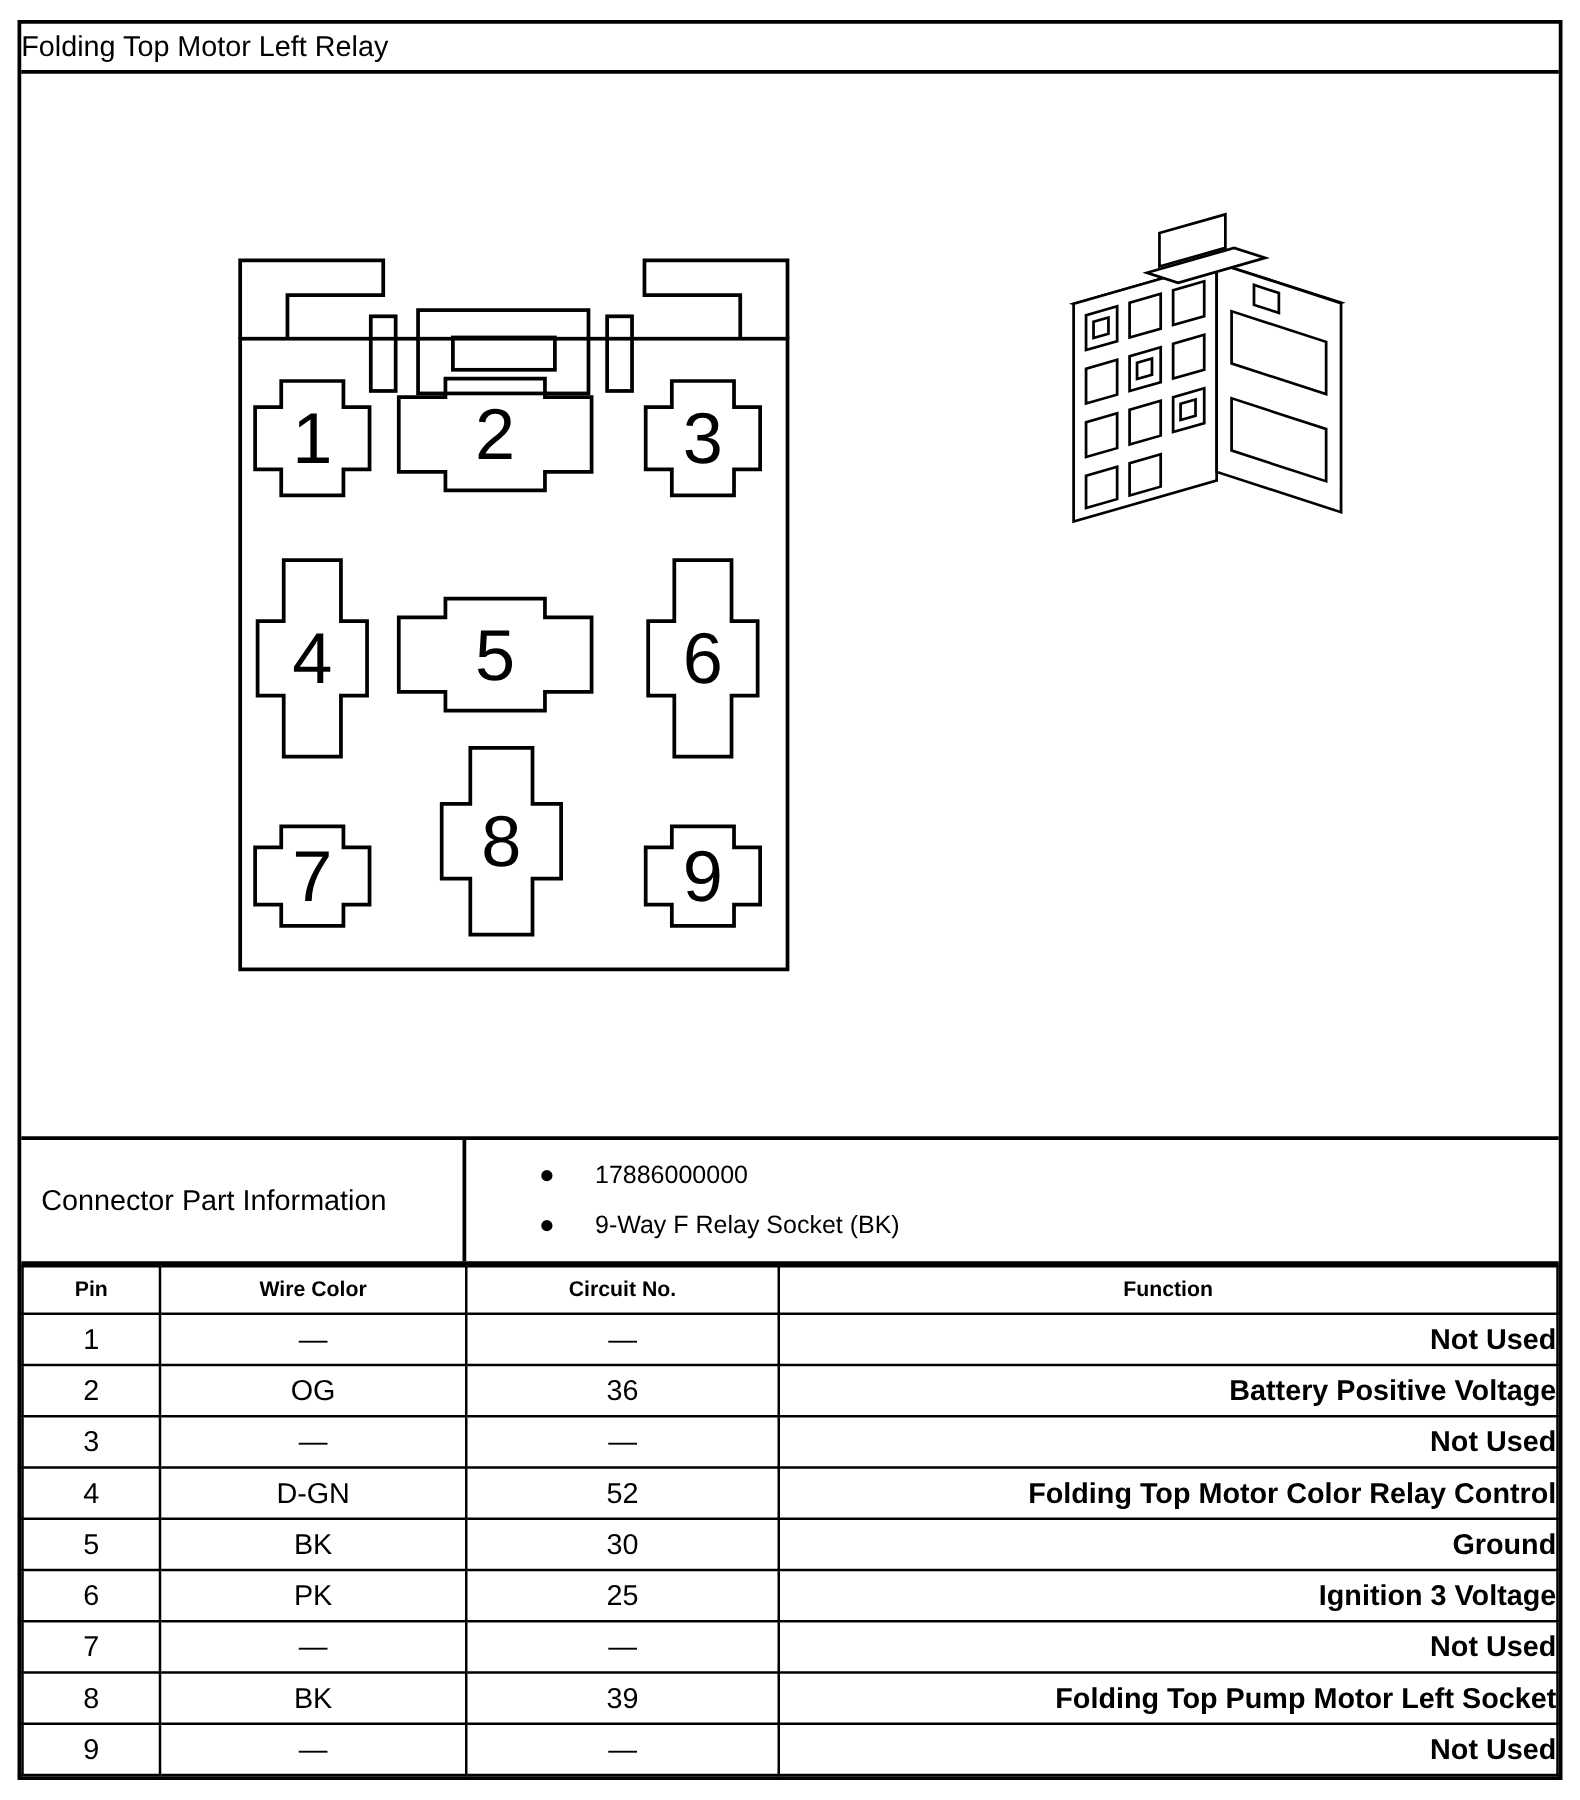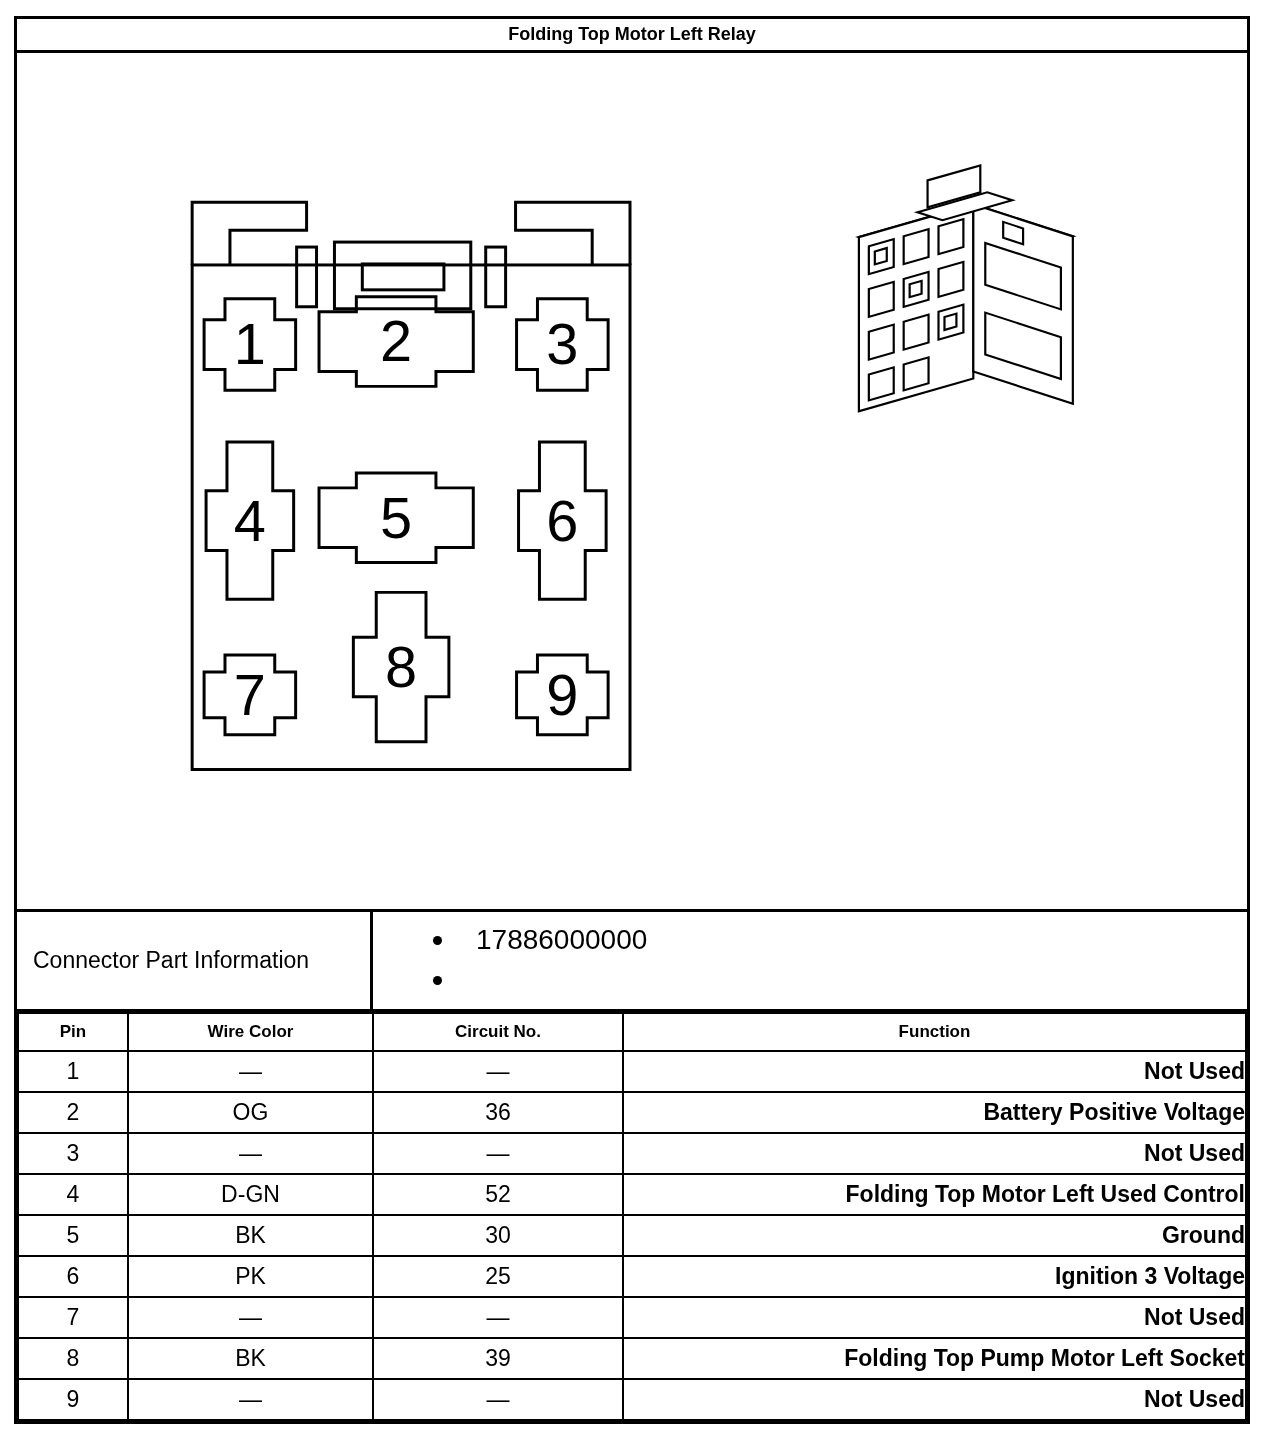--- a/index.html
+++ b/index.html
@@ -1,38 +1,38 @@
 <!DOCTYPE html>
 <html><head>
 <meta charset="utf-8">
 <style>
   html,body{margin:0;padding:0;background:#fff;color:#000;
     font-family:"Liberation Sans", sans-serif;}
   .page{width:1264px;height:1440px;box-sizing:border-box;padding:16px 14px;background:#fff;}
   .doc{border:3px solid #000;height:100%;box-sizing:border-box;display:flex;flex-direction:column;background:#fff;}
 
-  .title-bar{border-bottom:3px solid #000;text-align:center;font-weight:bold;
-    font-size:18px;padding:5px 0;flex:0 0 auto;}
+  .title-bar{border-bottom:3px solid #000;text-align:left;font-weight:normal;
+    font-size:23px;padding:5px 0;flex:0 0 auto;}
 
   .diagram-area{flex:1 1 auto;position:relative;border-bottom:3px solid #000;overflow:hidden;}
   .diagram-area svg{position:absolute;left:0;top:0;width:100%;height:100%;}
 
   .connector-lines path,.connector-lines rect,.connector-lines polygon,.connector-lines line{
     fill:none;stroke:#000;stroke-width:3;}
   #pin-group path{fill:none;stroke:#000;stroke-width:3;}
   #pin-group text{font-size:58px;fill:#000;stroke:none;text-anchor:middle;
     font-family:"Liberation Sans", sans-serif;}
   .iso path,.iso rect,.iso polygon{fill:#fff;stroke:#000;stroke-width:2.2;}
   .iso .hole{fill:none;}
 
   .part-info{flex:0 0 100px;display:flex;border-bottom:3px solid #000;box-sizing:border-box;}
   .part-info-label{width:356px;flex:0 0 356px;border-right:3px solid #000;box-sizing:border-box;
     display:flex;align-items:center;font-weight:normal;font-size:23px;padding-left:16px;}
   .part-info-content{flex:1;padding:8px 0 0 0;}
-  .bullet-item{display:flex;align-items:center;height:40px;margin-left:60px;font-size:28px;}
+  .bullet-item{display:flex;align-items:center;height:40px;margin-left:60px;font-size:20px;}
   .bullet{width:9px;height:9px;background:#000;border-radius:50%;flex:0 0 9px;margin-right:34px;}
 
   table.pin-table{flex:0 0 auto;width:100%;border-collapse:collapse;table-layout:fixed;}
   table.pin-table th{border:2px solid #000;font-weight:bold;font-size:17px;height:36px;
     text-align:center;padding:0;}
   table.pin-table td{border:2px solid #000;font-size:23px;height:39px;text-align:center;padding:0;}
   table.pin-table td.fn{text-align:right;padding-left:8px;font-weight:bold;}
   col.c-pin{width:110px;} col.c-wire{width:245px;} col.c-circ{width:250px;}
 </style>
 </head>
@@ -109,20 +109,21 @@
 
     <div class="part-info">
       <div class="part-info-label">Connector Part Information</div>
       <div class="part-info-content">
         <div class="bullet-item">
           <span class="bullet"></span>
           <span>17886000000</span>
         </div>
         <div class="bullet-item">
           <span class="bullet"></span>
+          <span>9-Way F Relay Socket (BK)</span>
         </div>
       </div>
     </div>
 
     <table class="pin-table">
       <colgroup>
         <col class="c-pin">
           <col class="c-wire">
           <col class="c-circ">
           <col>
@@ -151,21 +152,21 @@
           <tr>
             <td>3</td>
             <td>—</td>
             <td>—</td>
             <td class="fn">Not Used</td>
           </tr>
           <tr>
             <td>4</td>
             <td>D-GN</td>
             <td>52</td>
-            <td class="fn">Folding Top Motor Left Used Control</td>
+            <td class="fn">Folding Top Motor Color Relay Control</td>
           </tr>
           <tr>
             <td>5</td>
             <td>BK</td>
             <td>30</td>
             <td class="fn">Ground</td>
           </tr>
           <tr>
             <td>6</td>
             <td>PK</td>

